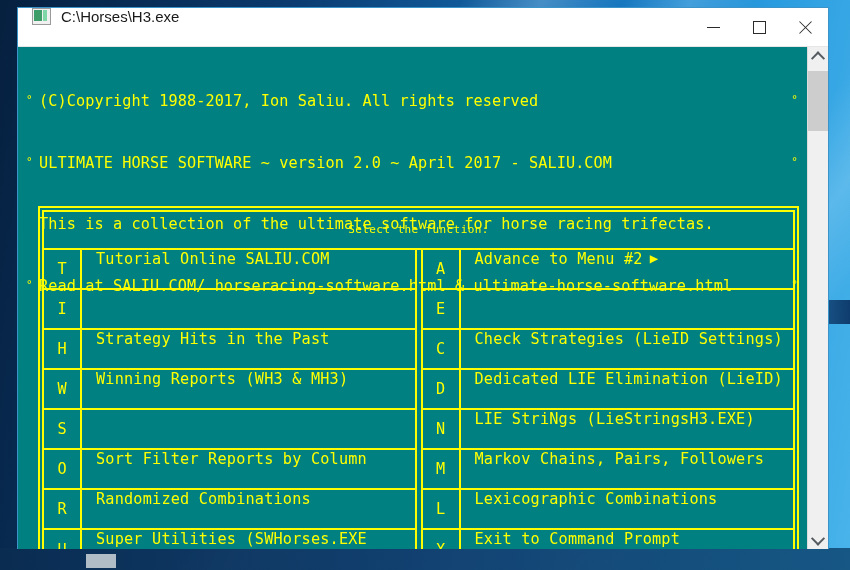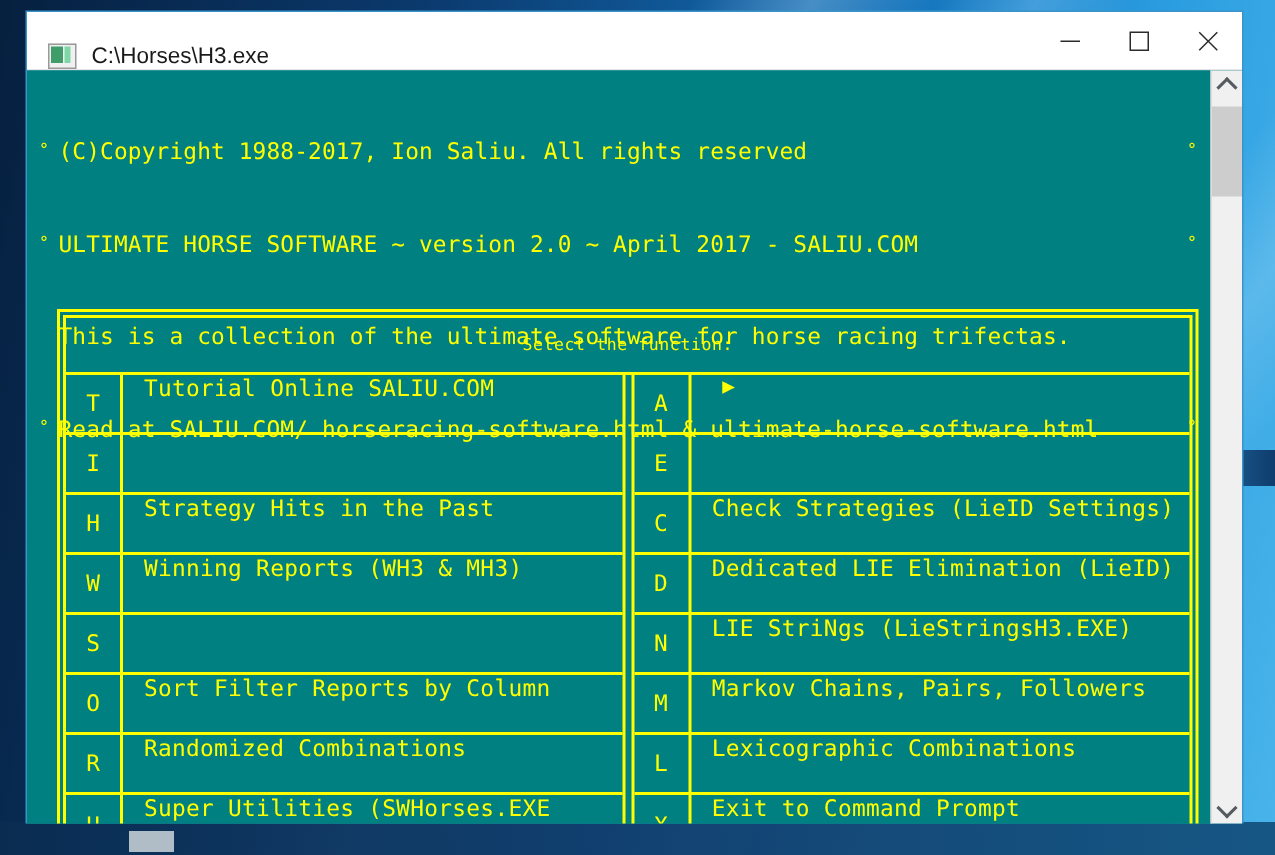--- a/index.html
+++ b/index.html
@@ -62,21 +62,21 @@
     box-shadow: 0 0 0 1px #3a93c9;
   }
 
   
   #titlebar {
     position: relative;
     height: 38px;
     background: #ffffff;
     border-bottom: 1px solid #e6e6e6;
     display: flex;
-    align-items: flex-end;
+    align-items: flex-start;
   }
   #title-icon {
     width: 17px;
     height: 15px;
     margin-left: 14px;
     background: #f0f0f0;
     border: 1px solid #9a9a9a;
     position: relative;
     flex: 0 0 auto;
   }
@@ -411,20 +411,21 @@
                   </div>
               </div>
             </div>
 
             <div class="col-gap"></div>
 
             <div class="menu-col col-right">
               <div class="menu-row">
                 <div class="key-cell">A</div>
                 <div class="label-cell">
+                    <span>Advance to Menu #2</span>
                     <span class="arrow-mark">▶</span>
                   </div>
               </div>
               <div class="menu-row">
                 <div class="key-cell">E</div>
               </div>
               <div class="menu-row">
                 <div class="key-cell">C</div>
                 <div class="label-cell">
                     <span>Check Strategies (LieID Settings)</span>

